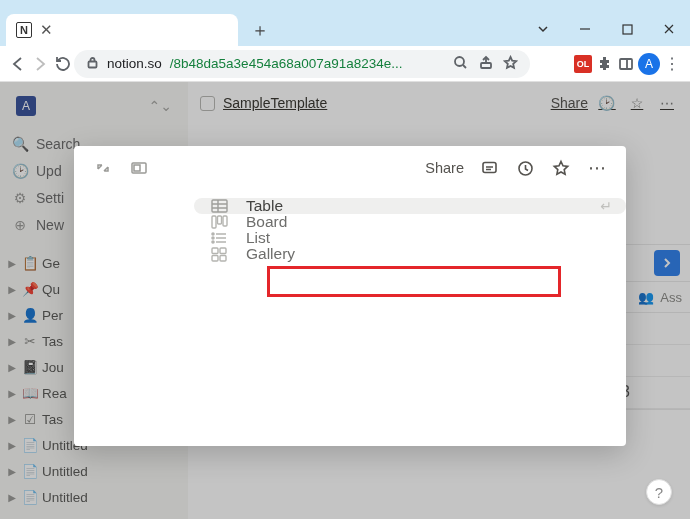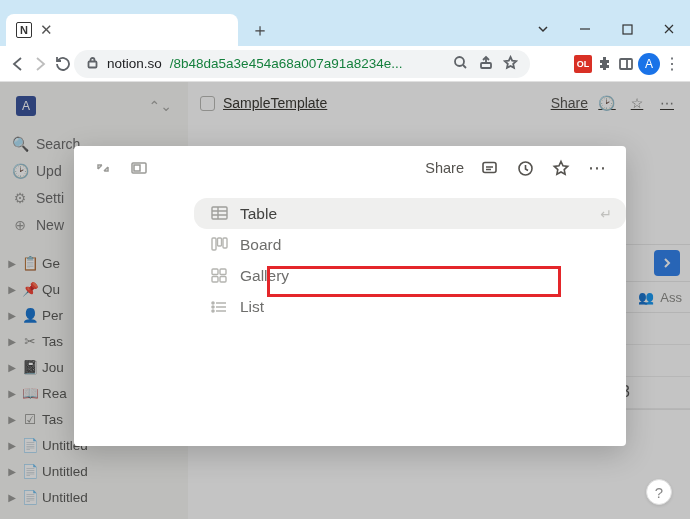--- a/index.html
+++ b/index.html
@@ -53,21 +53,21 @@
   .db-rows .row{ height:32px; border-bottom:1px solid #eee;}
   .db-footer { height:30px; border-top:1px solid #eaeaea; font-size:13px;}
   
   .scrim { position:absolute; inset:0; background:rgba(20,20,20,0.25);}
   
   .modal { position:absolute; left:74px; top:64px; width:552px; height:300px; background:#fff; border-radius:4px; box-shadow:0 8px 30px rgba(0,0,0,0.2);}
   .modal-top { height:44px; display:flex; align-items:center; padding:0 18px; gap:14px; color:#7a7a77; font-size:14.5px;}
   .modal-top .spacer{flex:1;}
   .modal-top .mi{ width:22px; display:flex; justify-content:center; color:#6b6b69;}
   .view-list { padding: 0 0 0 120px; margin-top:8px;}
-  .view-item { display:flex; align-items:center; gap:12px; height:31px; padding:0 14px 0 16px; color:#6e6e6c; font-size:15.5px; border-radius:13px;}
+  .view-item { display:flex; align-items:center; gap:18px; height:16px; padding:0 14px 0 16px; color:#6e6e6c; font-size:15.5px; border-radius:13px;}
   .view-item .vico{ width:18px; color:#b0b0ad; display:flex; justify-content:center;}
   .view-item.selected{ background:#efefee; color:#424240; position:relative;}
   .highlight-box{ position:absolute; left:193px; top:120px; width:294px; height:31px; border:3px solid #e4262a; pointer-events:none;}
   .enter-glyph{ margin-left:auto; color:#c0c0bd; font-size:14px;}
   .help { position:absolute; right:18px; bottom:14px; width:26px; height:26px; border-radius:50%; background:#fff; border:1px solid #ddd; color:#888; display:flex; align-items:center; justify-content:center; font-size:15px; box-shadow:0 1px 3px rgba(0,0,0,0.1);}
 </style>
 </head>
 <body>
 
 <div class="titlebar"></div>
@@ -321,40 +321,40 @@
             <svg width="17" height="15" stroke="#b4b4b0" fill="none" stroke-width="1.4">
               <rect x="1" y="1" width="4" height="12" rx="1"></rect>
               <rect x="6.5" y="1" width="4" height="8" rx="1"></rect>
               <rect x="12" y="1" width="4" height="10" rx="1"></rect>
             </svg>
           </span>
         <span>Board</span>
       </div>
       <div class="view-item">
         <span class="vico">
+            <svg width="17" height="14" stroke="#b4b4b0" fill="none" stroke-width="1.6">
+              <path d="M5 3h10M5 7h10M5 11h10"></path>
+              <circle cx="2" cy="3" r="1" fill="#b4b4b0"></circle>
+              <circle cx="2" cy="7" r="1" fill="#b4b4b0"></circle>
+              <circle cx="2" cy="11" r="1" fill="#b4b4b0"></circle>
+            </svg>
+          </span>
+        <span>List</span>
+      </div>
+      <div class="view-item">
+        <span class="vico">
             <svg width="16" height="15" stroke="#b4b4b0" fill="none" stroke-width="1.4">
               <rect x="1" y="1" width="6" height="5.5" rx="1"></rect>
               <rect x="9" y="1" width="6" height="5.5" rx="1"></rect>
               <rect x="1" y="8.5" width="6" height="5.5" rx="1"></rect>
               <rect x="9" y="8.5" width="6" height="5.5" rx="1"></rect>
             </svg>
           </span>
         <span>Gallery</span>
       </div>
-      <div class="view-item">
-        <span class="vico">
-            <svg width="17" height="14" stroke="#b4b4b0" fill="none" stroke-width="1.6">
-              <path d="M5 3h10M5 7h10M5 11h10"></path>
-              <circle cx="2" cy="3" r="1" fill="#b4b4b0"></circle>
-              <circle cx="2" cy="7" r="1" fill="#b4b4b0"></circle>
-              <circle cx="2" cy="11" r="1" fill="#b4b4b0"></circle>
-            </svg>
-          </span>
-        <span>List</span>
-      </div>
     </div>
     <div class="highlight-box"></div>
   </div>
 
   <div class="help">
       <span>?</span>
     </div>
 </div>
 
 </body></html>

